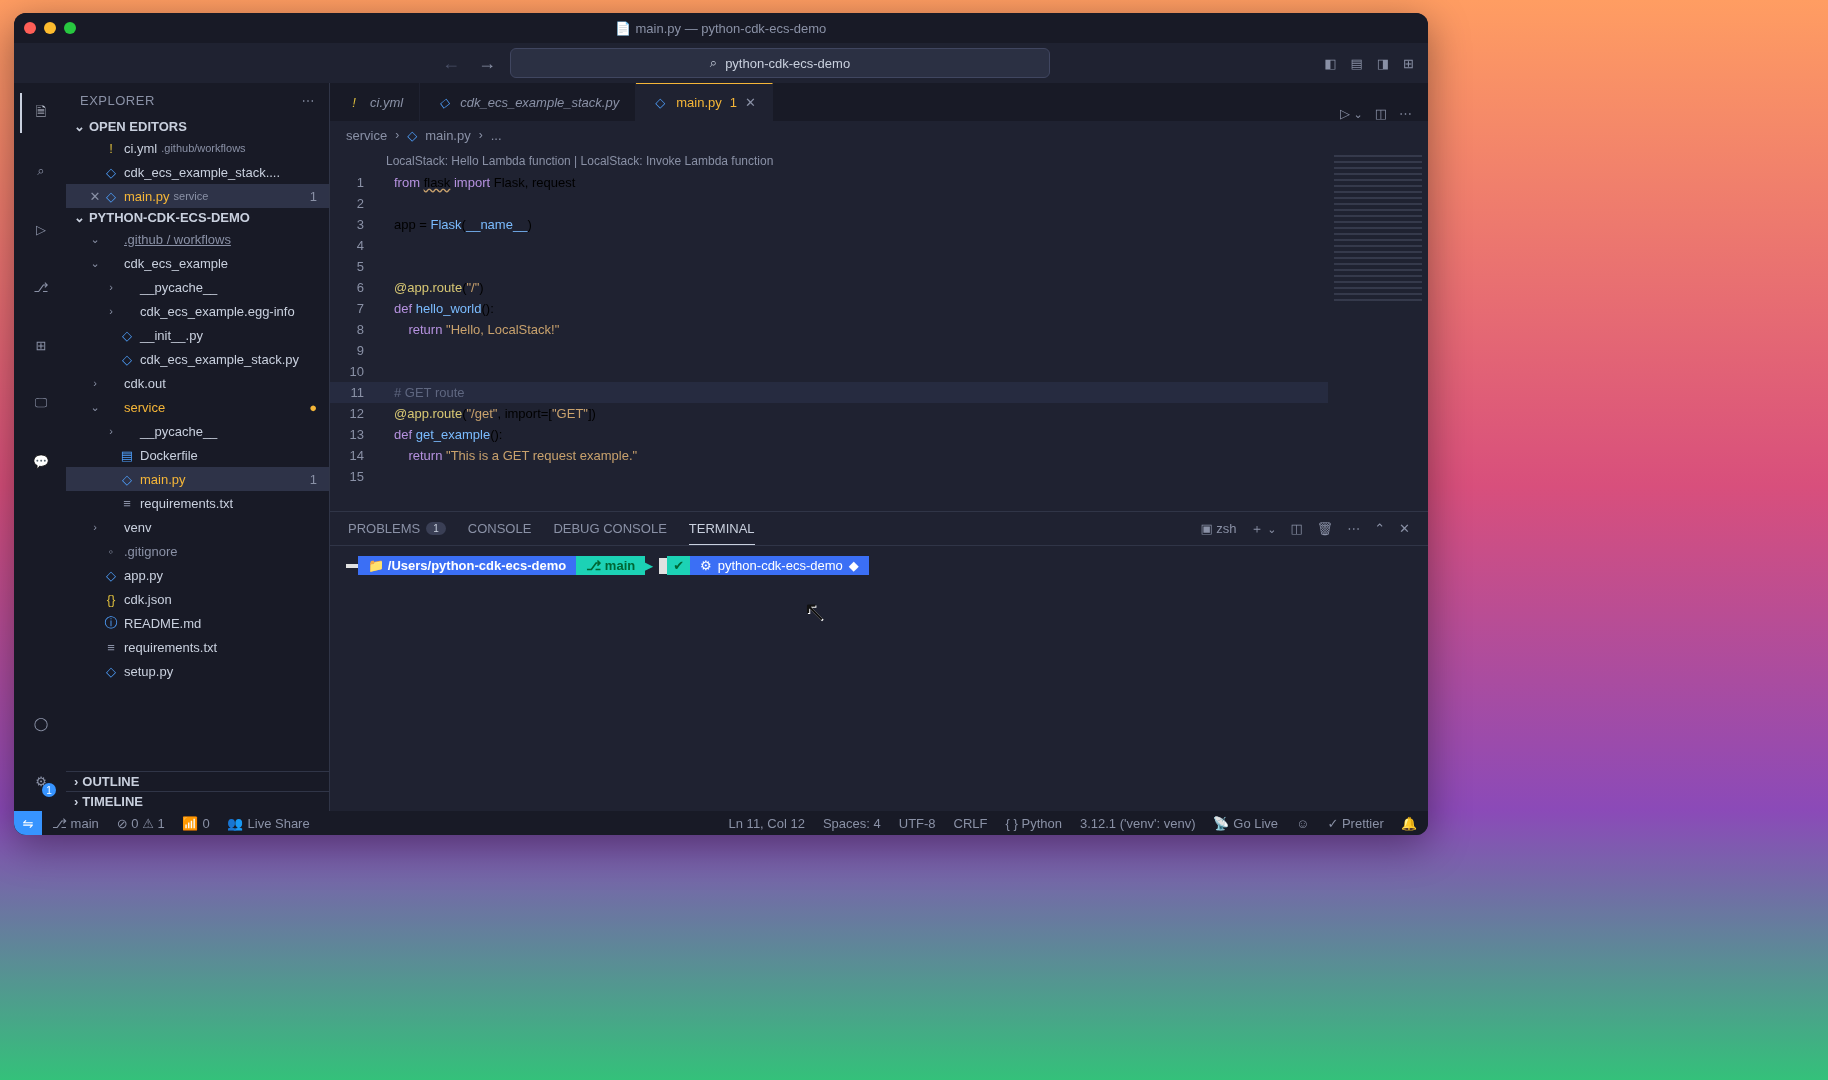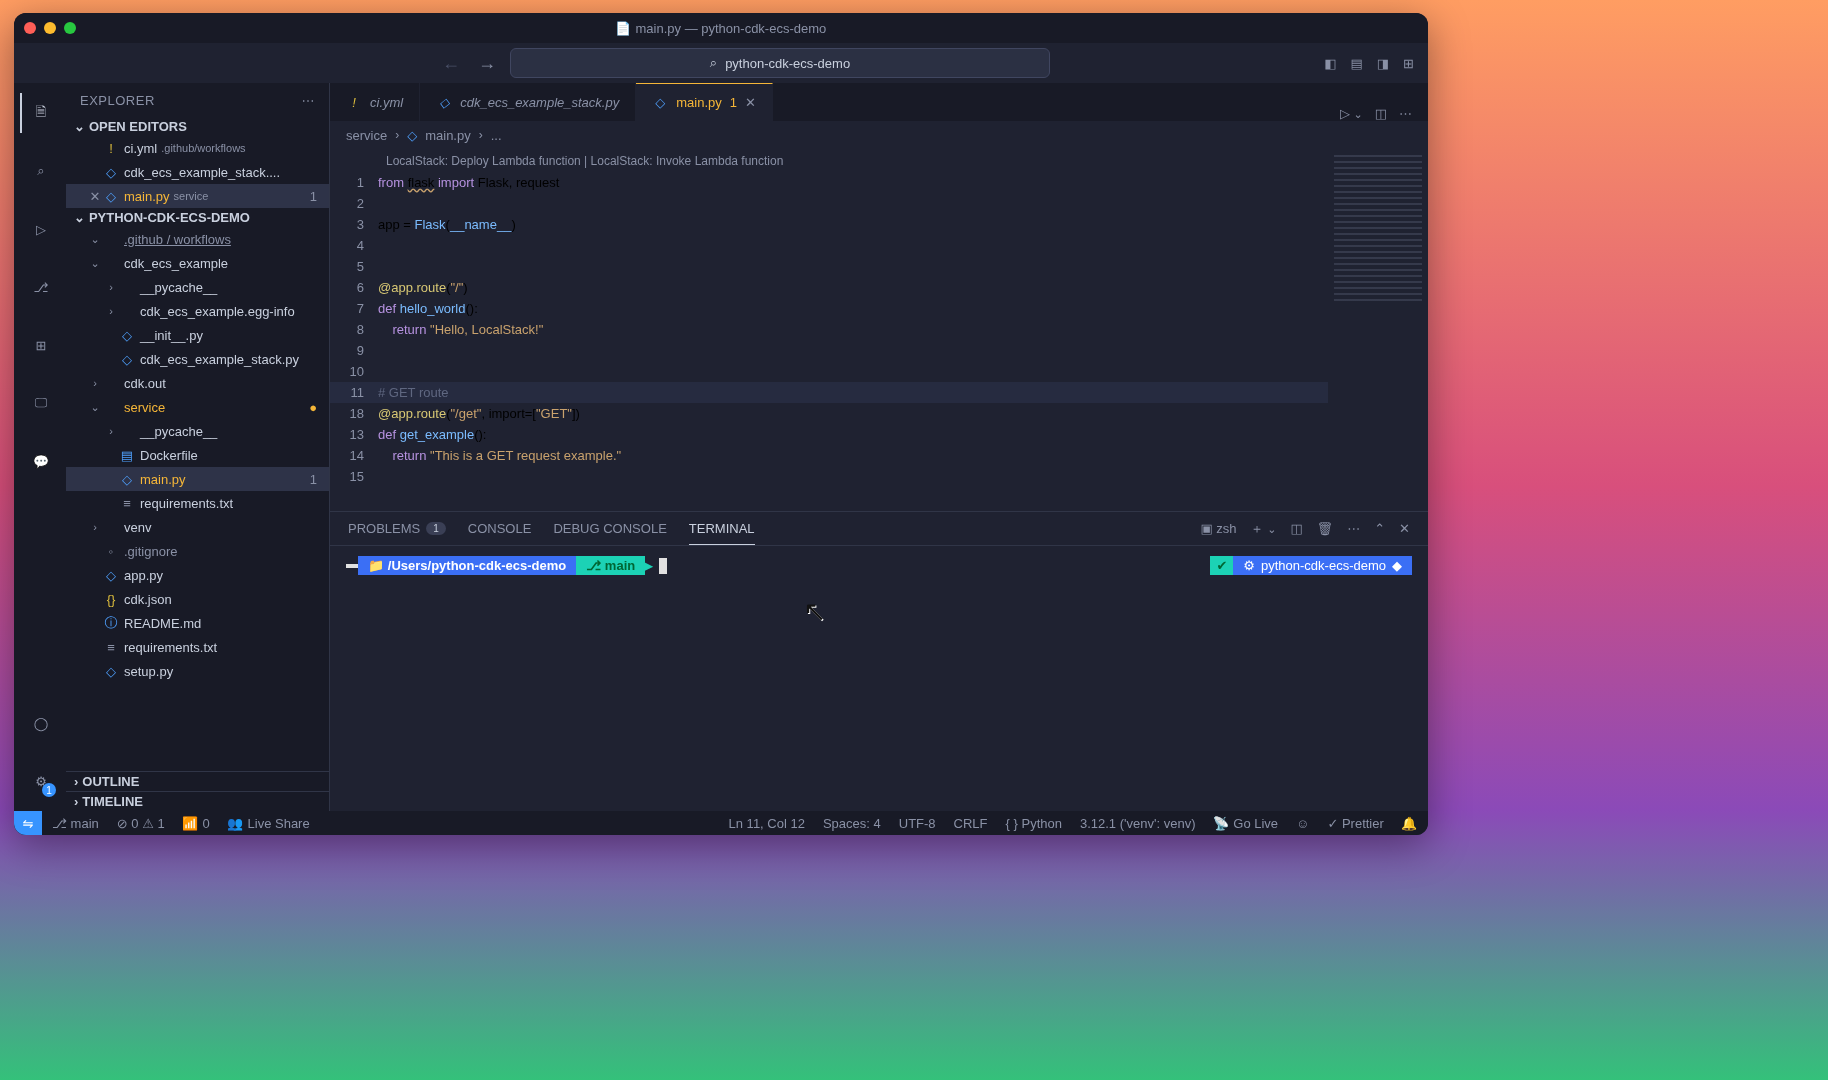--- a/index.html
+++ b/index.html
@@ -59,33 +59,33 @@
   .tab .badge{color:var(--accent);}
   .tab-actions{margin-left:auto;display:flex;align-items:center;gap:12px;color:var(--txt-dim);padding:0 8px;font-size:15px;}
   .crumbs{height:28px;display:flex;align-items:center;padding:0 16px;gap:8px;color:var(--txt-dim);font-size:12px;flex-shrink:0;}
   .codewrap{flex:1;display:flex;min-height:0;}
   .minimap{width:100px;background:var(--bg);position:relative;flex-shrink:0;}
   .minimap::before{content:"";position:absolute;top:6px;left:6px;right:6px;height:150px;background:repeating-linear-gradient(180deg,#4b5166 0 2px,transparent 2px 6px);opacity:.5;}
   .codelines{flex:1;overflow:auto;font-family:Menlo,Monaco,Consolas,monospace;font-size:14px;line-height:21px;position:relative;}
   .lens{padding:2px 0 0 56px;color:var(--txt-dim);font-size:12px;}
   .ln{display:flex;}
   .gut{width:48px;text-align:right;padding-right:14px;color:var(--txt-dim);flex-shrink:0;user-select:none;}
-  .code{white-space:pre;}
+  .code{white-space:pre;margin-left:16px;}
   .ln.hl{background:#262b40;}
   .kw{color:var(--keyword);} .fn{color:#7bbcff;} .str{color:var(--string);} .cm{color:#5f6780;} .deco{color:#d8c874;}
   .squig{text-decoration:underline wavy #c9a26d;}
   
   .panel{display:flex;flex-direction:column;border-top:1px solid var(--border);flex-shrink:0;height:300px;}
   .ptabs{height:34px;display:flex;align-items:center;gap:22px;padding:0 18px;color:var(--txt-dim);font-size:12px;border-bottom:1px solid var(--border);}
   .ptab{display:flex;align-items:center;gap:6px;height:100%;}
   .ptab.active{color:var(--txt);border-bottom:1px solid var(--txt);}
   .pcount{background:#3a3f55;color:var(--txt);border-radius:10px;padding:1px 7px;font-size:10px;}
   .pactions{margin-left:auto;display:flex;align-items:center;gap:14px;font-size:14px;}
   .term{flex:1;background:var(--bg);padding:10px 16px;font-family:Menlo,Monaco,Consolas,monospace;font-size:13px;position:relative;}
-  .prompt-line{display:flex;align-items:center;justify-content:space-between;}
+  .prompt-line{display:flex;align-items:center;justify-content:flex-start;}
   .seg{display:flex;align-items:center;}
   .segp{padding:2px 10px;font-weight:bold;}
   .seg .apple{background:#e1e1e1;color:#333;padding:2px 6px;}
   .seg .path{background:#3b6ff5;color:#fff;}
   .seg .branch{background:#1cd2b5;color:#063;}
   .right-badge{display:flex;align-items:center;}
   .right-badge .ok{background:#1cd2b5;color:#063;padding:2px 6px;}
   .right-badge .env{background:#3b6ff5;color:#fff;padding:2px 10px;gap:6px;display:flex;align-items:center;}
   .cursor{display:inline-block;width:8px;height:16px;background:#e1e1e1;margin-left:6px;vertical-align:middle;}
   
@@ -313,21 +313,21 @@
 
       <div class="crumbs">
         <span>service</span> ›
         <span style="color:#4fa1ff">◇</span>
         <span>main.py</span> ›
         <span>...</span>
       </div>
 
       <div class="codewrap">
         <div class="codelines">
-          <div class="lens">LocalStack: Deploy Lambda function | LocalStack: Invoke Lambda function</div>
+          <div class="lens">LocalStack: Hello Lambda function | LocalStack: Invoke Lambda function</div>
           <div id="code">
               <div class="ln">
                 <span class="gut">1</span>
                 <span class="code"><span class="kw">from</span> <span class="squig">flask</span> <span class="kw">import</span> Flask, request</span>
               </div>
               <div class="ln">
                 <span class="gut">2</span>
                 <span class="code"></span>
               </div>
               <div class="ln">
@@ -360,21 +360,21 @@
               </div>
               <div class="ln">
                 <span class="gut">10</span>
                 <span class="code"></span>
               </div>
               <div class="ln hl">
                 <span class="gut">11</span>
                 <span class="code"><span class="cm"># GET route</span></span>
               </div>
               <div class="ln">
-                <span class="gut">18</span>
+                <span class="gut">12</span>
                 <span class="code"><span class="deco">@app.route</span>(<span class="str">"/get"</span>, <span>import</span>=[<span class="str">"GET"</span>])</span>
               </div>
               <div class="ln">
                 <span class="gut">13</span>
                 <span class="code"><span class="kw">def</span> <span class="fn">get_example</span>():</span>
               </div>
               <div class="ln">
                 <span class="gut">14</span>
                 <span class="code">    <span class="kw">return</span> <span class="str">"This is a GET request example."</span></span>
               </div>

